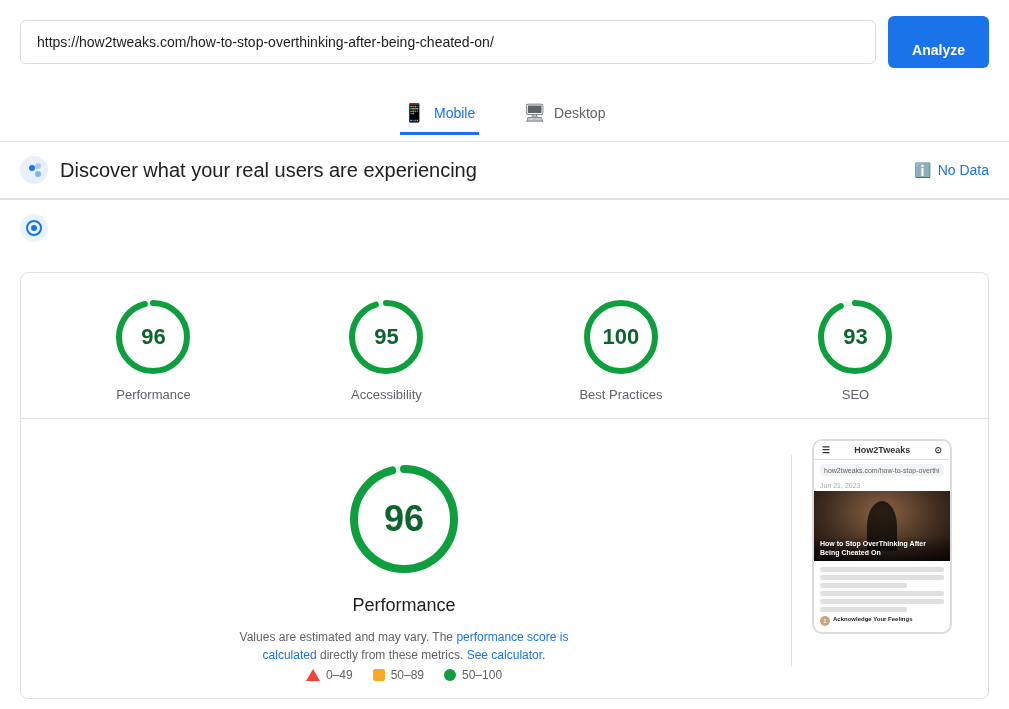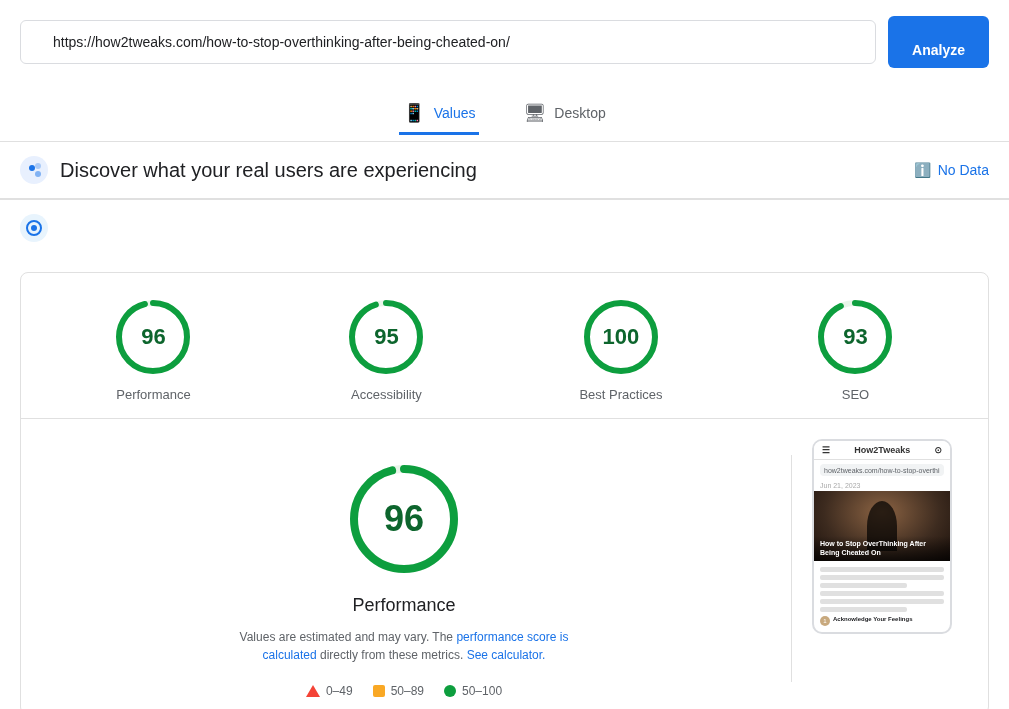--- a/index.html
+++ b/index.html
@@ -16,21 +16,21 @@
       gap: 12px;
       padding: 16px 20px;
       background: #fff;
     }
 
     .url-input {
       flex: 1;
       height: 44px;
       border: 1px solid #dadce0;
       border-radius: 6px;
-      padding: 0 32px;
+      padding: 0 16px;
       font-size: 14px;
       color: #202124;
       outline: none;
     }
 
     .analyze-btn {
       background: #1a73e8;
       color: #fff;
       border: none;
       border-radius: 6px;
@@ -219,21 +219,21 @@
 
     .perf-desc a {
       color: #1a73e8;
       text-decoration: none;
     }
 
     .legend-row {
       display: flex;
       align-items: center;
       gap: 20px;
-      margin-top: 20px;
+      margin-top: 4px;
     }
 
     .legend-item {
       display: flex;
       align-items: center;
       gap: 6px;
       font-size: 12px;
       color: #5f6368;
     }
 
@@ -373,21 +373,21 @@
 <div class="main-content">
 
   <div class="top-bar">
     <input type="text" class="url-input" value="https://how2tweaks.com/how-to-stop-overthinking-after-being-cheated-on/" style="">
     <button class="analyze-btn">Analyze</button>
   </div>
 
   <div class="tabs-row">
     <div class="tab active">
       <span class="tab-icon">📱</span>
-      <span>Values</span>
+      <span>Mobile</span>
     </div>
     <div class="tab">
       <span class="tab-icon">🖥</span>
       <span>Desktop</span>
     </div>
   </div>
 
   <div class="section-bar">
     <div class="section-left">
       <div class="section-icon section-icon-crux">

